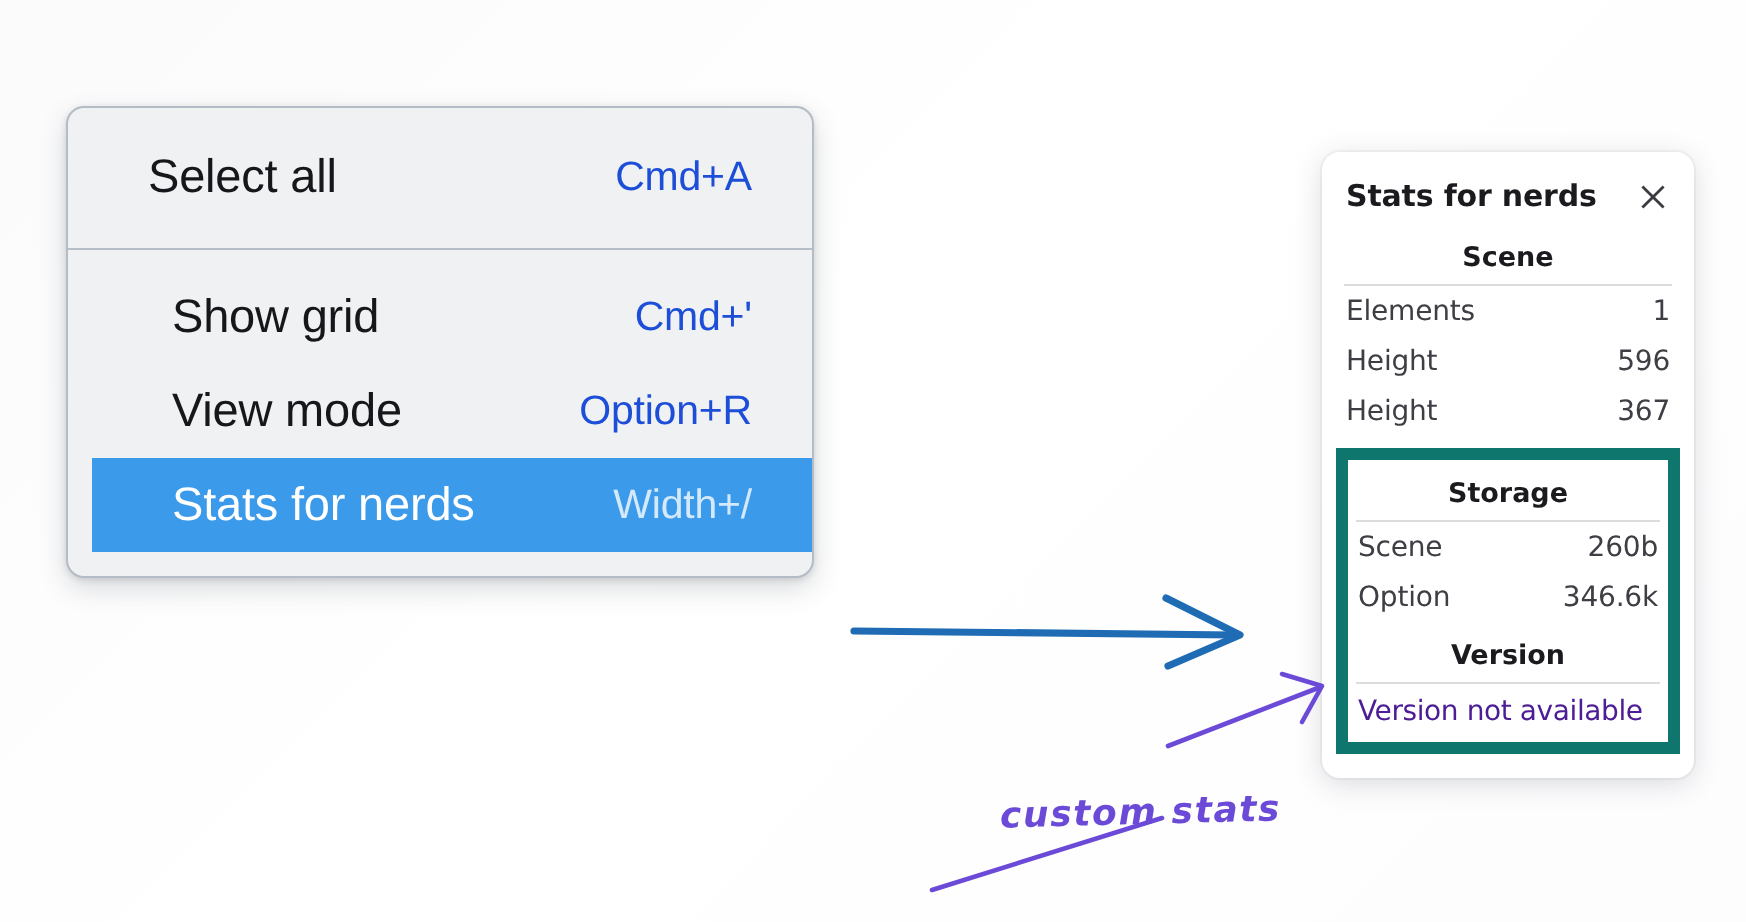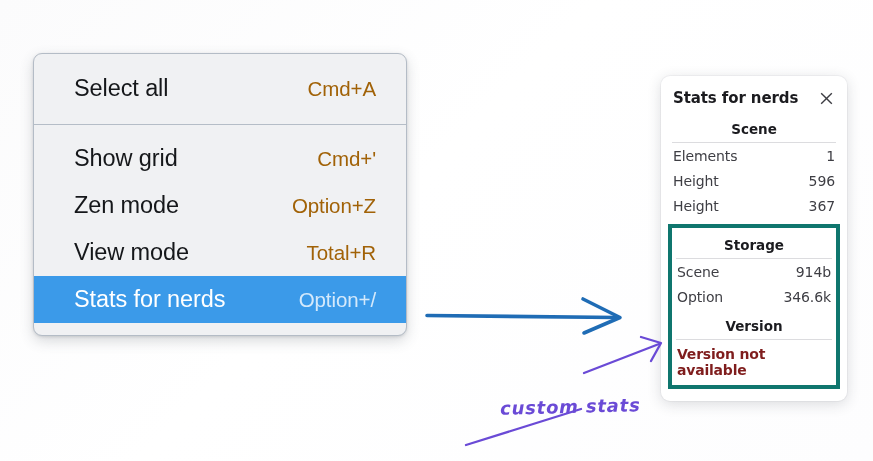--- a/index.html
+++ b/index.html
@@ -32,21 +32,21 @@
     border: 1px solid #b4bcc6;
     border-radius: 9px;
     box-shadow: 0 5px 14px rgba(60,68,80,0.20), 0 1px 3px rgba(60,68,80,0.16);
     overflow: hidden;
     box-sizing: border-box;
   }
   .menu-group {
     padding: 9px 0 9px 0;
   }
   .menu-group.group-top { padding: 11px 0 12px 0; }
-  .menu-group.group-bottom { padding: 10px 0 12px 0; }
+  .menu-group.group-bottom { padding: 10px 0 12px 12px; }
   .menu-sep {
     height: 1px;
     background: #b5bdc7;
     width: 100%;
   }
   .menu-item {
     display: flex;
     align-items: center;
     justify-content: space-between;
     height: 47px;
@@ -55,21 +55,21 @@
     cursor: default;
   }
   .menu-item .mi-label {
     font-size: 23.5px;
     color: #15171a;
     letter-spacing: -0.1px;
     white-space: nowrap;
   }
   .menu-item .mi-shortcut {
     font-size: 20.5px;
-    color: #a16207;
+    color: #1d4ed8;
     white-space: nowrap;
     letter-spacing: -0.1px;
   }
   .menu-item.selected {
     background: #3b9ae9;
   }
   .menu-item.selected .mi-label { color: #ffffff; }
   .menu-item.selected .mi-shortcut { color: #d4e9fb; }
 
   
@@ -122,29 +122,28 @@
     align-items: flex-end;
     justify-content: space-between;
     padding: 5px 1px 4px 1px;
     font-size: 14px;
     color: #3e3e44;
   }
   .kv .k { letter-spacing: -0.1px; }
   .kv .v { letter-spacing: -0.1px; }
   .single-line {
     font-size: 14px;
-    color: #7f1d1d;
+    color: #4c1d95;
     padding: 6px 1px 2px 1px;
     text-align: left;
     letter-spacing: -0.2px;
-    font-weight: bold;
   }
 
   .purple-box {
-    border: 4px solid #0f766e;
+    border: 6px solid #0f766e;
     margin: 6px -4px 0 -4px;
     padding: 0 4px 5px 4px;
     box-sizing: border-box;
   }
 
   
   .annotations {
     position: absolute;
     inset: 0;
     pointer-events: none;
@@ -179,33 +178,29 @@
 
     <div class="menu-sep"></div>
 
     <div class="menu-group group-bottom">
 
       <div class="menu-item">
         <span class="mi-label">Show grid</span>
         <span class="mi-shortcut">Cmd+'</span>
       </div>
 
-      <div class="menu-item">
-        <span class="mi-label">Zen mode</span>
-        <span class="mi-shortcut">Option+Z</span>
-      </div>
 
       <div class="menu-item">
         <span class="mi-label">View mode</span>
-        <span class="mi-shortcut">Total+R</span>
+        <span class="mi-shortcut">Option+R</span>
       </div>
 
       <div class="menu-item selected">
         <span class="mi-label">Stats for nerds</span>
-        <span class="mi-shortcut">Option+/</span>
+        <span class="mi-shortcut">Width+/</span>
       </div>
 
     </div>
   </div>
 
   <div class="stats-panel">
 
     <div class="stats-head">
       <span class="stats-title">Stats for nerds</span>
       <svg class="close-x" viewBox="0 0 17 17">
@@ -228,21 +223,21 @@
       <span class="k">Height</span>
       <span class="v">367</span>
     </div>
 
     <div class="purple-box">
 
       <div class="sec-title">Storage</div>
       <div class="hr"></div>
       <div class="kv">
         <span class="k">Scene</span>
-        <span class="v">914b</span>
+        <span class="v">260b</span>
       </div>
       <div class="kv">
         <span class="k">Option</span>
         <span class="v">346.6k</span>
       </div>
 
       <div class="sec-title">Version</div>
       <div class="hr"></div>
       <div class="single-line">Version not available</div>
 

